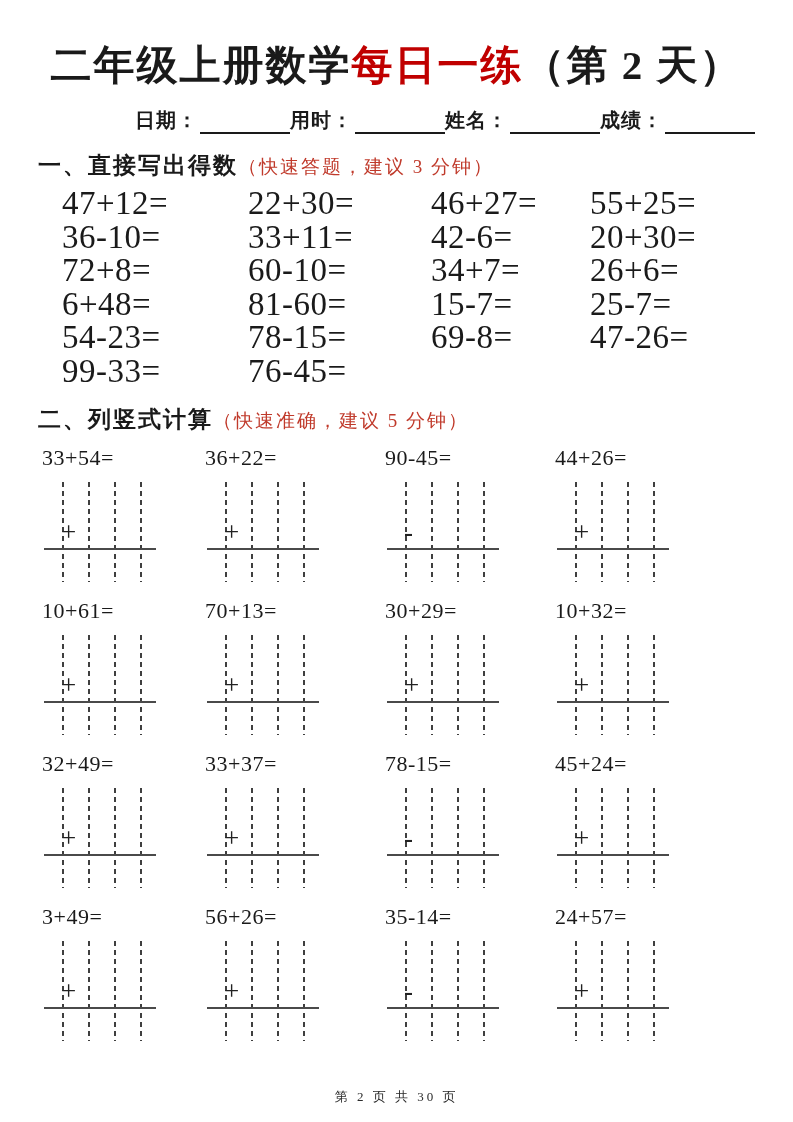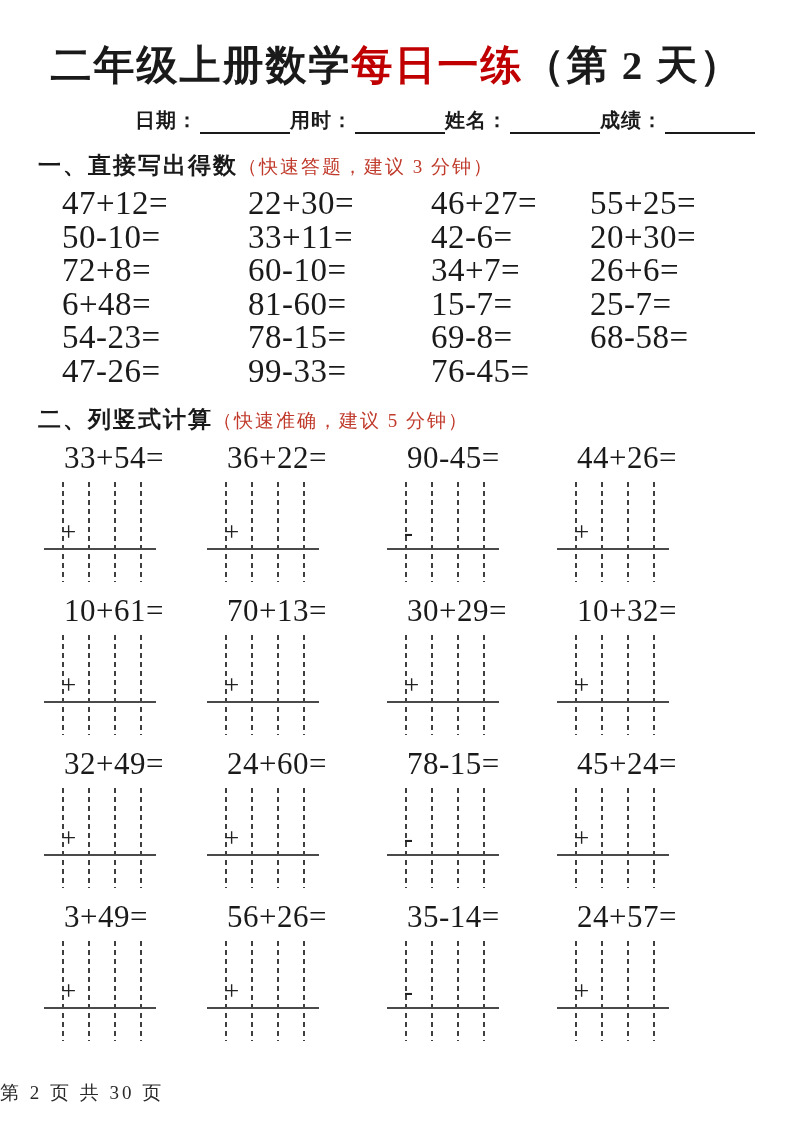--- a/index.html
+++ b/index.html
@@ -67,23 +67,22 @@
   }
   
   .s2-row {
     margin-left:4px;
     display:grid;
     grid-template-columns:163px 180px 170px auto;
     margin-top:8px;
     margin-bottom:14px;
   }
   .vlabel {
-    font-size:31px;
+    font-size:22px;
     line-height:30px;
-    margin-left:22px;
     letter-spacing:0.5px;
     white-space:nowrap;
   }
   .vform {
     position:relative;
     width:118px; height:100px;
     margin-top:9px;
     background-image:
       repeating-linear-gradient(to bottom,#3f3f3f 0 5px,transparent 5px 9px),
       repeating-linear-gradient(to bottom,#3f3f3f 0 5px,transparent 5px 9px),
@@ -104,22 +103,22 @@
     left:19px; top:37px;
     font-size:27px;
     line-height:1;
     font-weight:normal;
     color:#222;
   }
   
   .footer {
     position:absolute;
     left:0; right:0; bottom:16px;
-    text-align:left;
-    font-size:19px;
+    text-align:center;
+    font-size:13px;
     letter-spacing:3px;
     color:#2a2a2a;
   }
 </style>
 </head>
 <body>
 
 <div class="page">
 
   <h1 class="title"><span>二年级上册数学</span><span class="red">每日一练</span><span>（第 2 天）</span></h1>
@@ -143,36 +142,35 @@
     </span>
   </div>
 
   <div class="sec-head"><span>一、直接写出得数</span><span class="hint">（快速答题，建议 3 分钟）</span></div>
 
   <div class="s1-grid">
     <span>47+12=</span>
     <span>22+30=</span>
     <span>46+27=</span>
     <span>55+25=</span>
-    <span>50-10=</span>
+    <span>36-10=</span>
     <span>33+11=</span>
     <span>42-6=</span>
     <span>20+30=</span>
     <span>72+8=</span>
     <span>60-10=</span>
     <span>34+7=</span>
     <span>26+6=</span>
     <span>6+48=</span>
     <span>81-60=</span>
     <span>15-7=</span>
     <span>25-7=</span>
     <span>54-23=</span>
     <span>78-15=</span>
     <span>69-8=</span>
-    <span>68-58=</span>
     <span>47-26=</span>
     <span>99-33=</span>
     <span>76-45=</span>
   </div>
 
   <div class="sec-head"><span>二、列竖式计算</span><span class="hint">（快速准确，建议 5 分钟）</span></div>
 
   <div class="s2-row">
     <div class="vcell">
       <div class="vlabel">33+54=</div>
@@ -237,21 +235,21 @@
 
   <div class="s2-row">
     <div class="vcell">
       <div class="vlabel">32+49=</div>
       <div class="vform">
         <span class="op">+</span>
         <i class="hl"></i>
       </div>
     </div>
     <div class="vcell">
-      <div class="vlabel">24+60=</div>
+      <div class="vlabel">33+37=</div>
       <div class="vform">
         <span class="op">+</span>
         <i class="hl"></i>
       </div>
     </div>
     <div class="vcell">
       <div class="vlabel">78-15=</div>
       <div class="vform">
         <span class="op">-</span>
         <i class="hl"></i>

